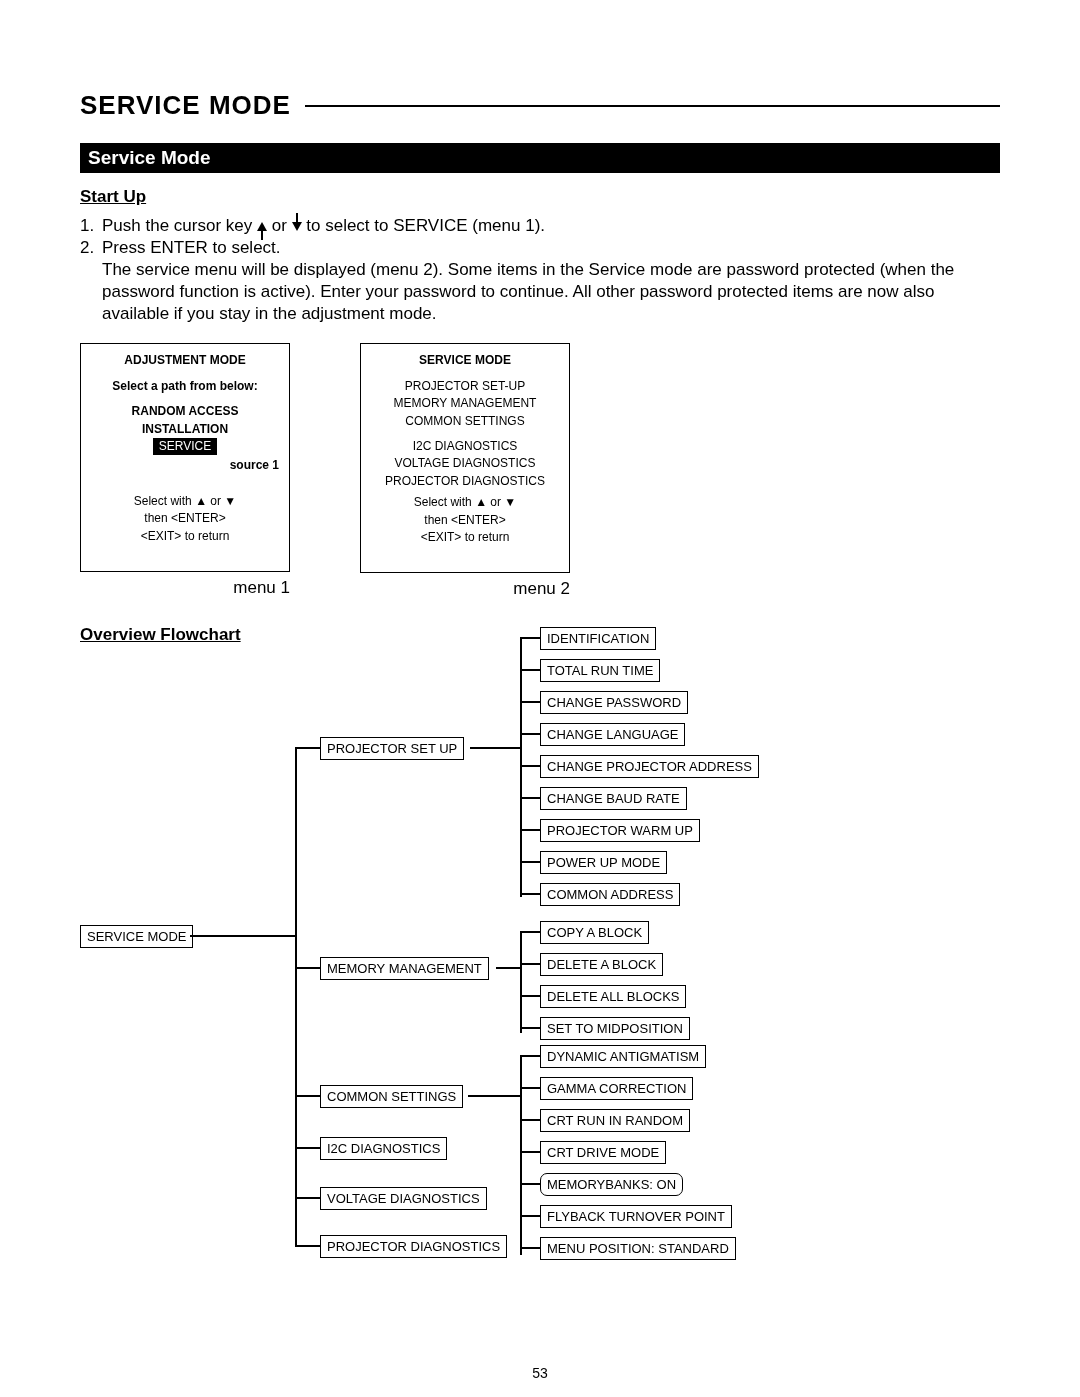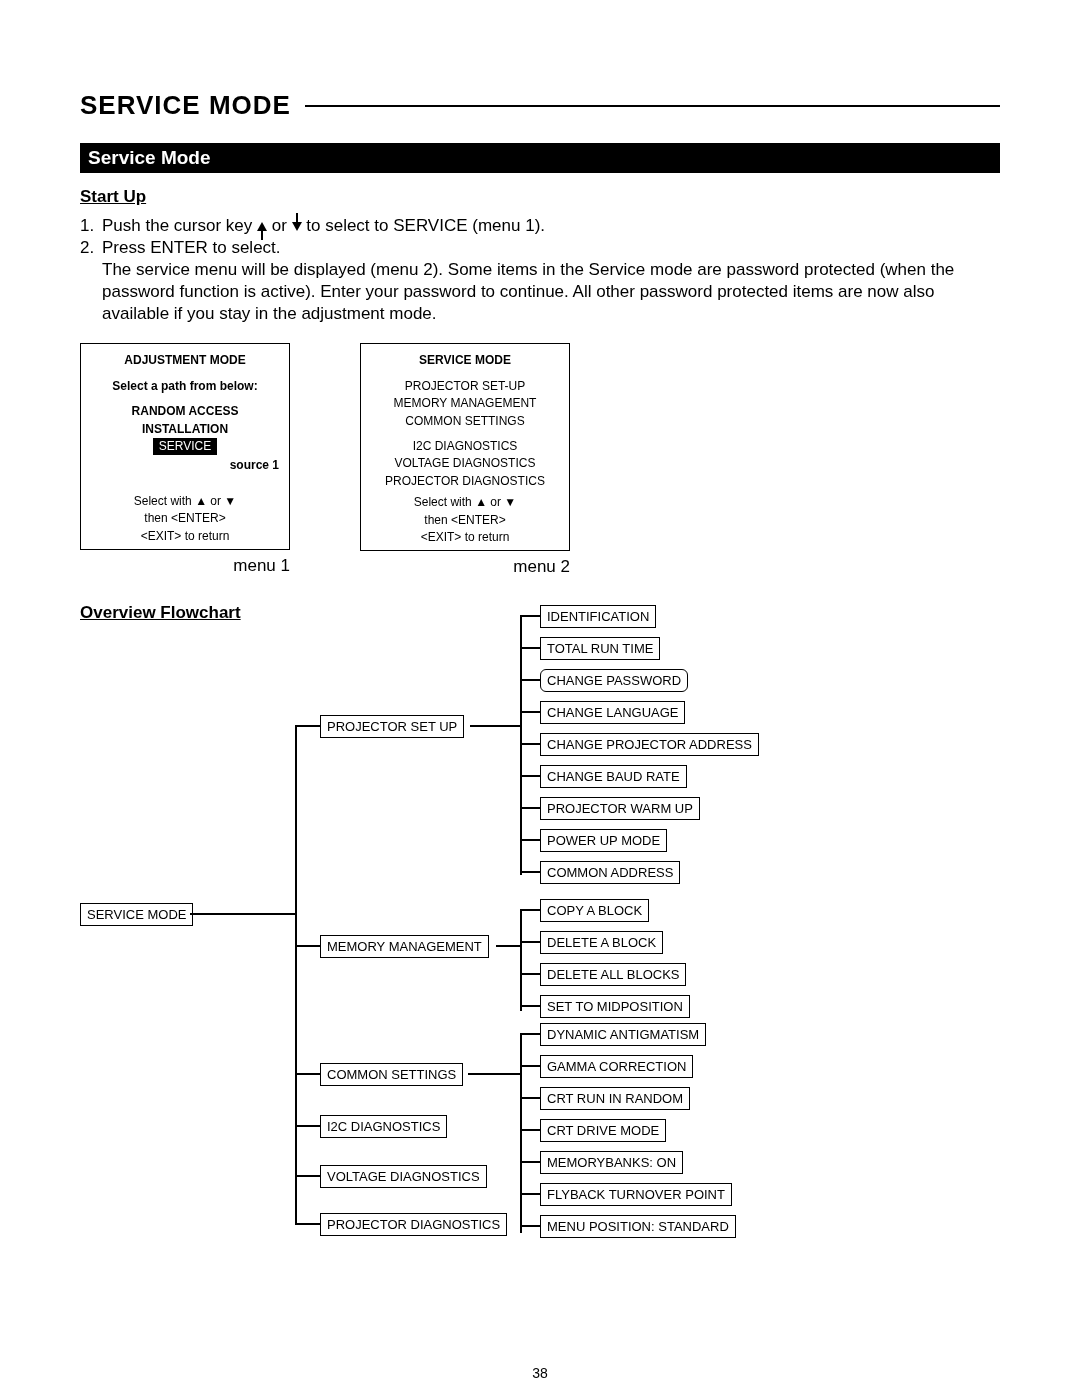--- a/index.html
+++ b/index.html
@@ -57,21 +57,21 @@
     content: ""; position: absolute; left: -1px; width: 2px; height: 9px; background: #000;
   }
   .arrow-up::after { top: 9px; }
   .arrow-down::after { top: -18px; }
 
   .menus { display: flex; gap: 70px; margin-bottom: 26px; }
   .menu-col { }
   .menu-box {
     border: 1.5px solid #000;
     width: 210px;
-    padding: 8px 10px 4px 10px;
+    padding: 8px 10px 26px 10px;
     text-align: center;
     font-size: 12px;
     line-height: 1.45;
   }
   .menu-box .mb-title { font-weight: 700; margin-bottom: 8px; }
   .mb-bold { font-weight: 700; }
   .mb-select-hint { margin-top: 18px; }
   .mb-hi {
     display: inline-block;
     background: #000; color: #fff;
@@ -207,21 +207,21 @@
   <div class="hline" style="left:440px; top:76px; width:20px;"></div>
   <div class="hline" style="left:440px; top:108px; width:20px;"></div>
   <div class="hline" style="left:440px; top:140px; width:20px;"></div>
   <div class="hline" style="left:440px; top:172px; width:20px;"></div>
   <div class="hline" style="left:440px; top:204px; width:20px;"></div>
   <div class="hline" style="left:440px; top:236px; width:20px;"></div>
   <div class="hline" style="left:440px; top:268px; width:20px;"></div>
 
   <div class="fbox" style="left:460px; top:2px;">IDENTIFICATION</div>
   <div class="fbox" style="left:460px; top:34px;">TOTAL RUN TIME</div>
-  <div class="fbox" style="left:460px; top:66px;border-radius:6px;">CHANGE PASSWORD</div>
+  <div class="fbox" style="left:460px; top:66px;">CHANGE PASSWORD</div>
   <div class="fbox" style="left:460px; top:98px;">CHANGE LANGUAGE</div>
   <div class="fbox" style="left:460px; top:130px;">CHANGE PROJECTOR ADDRESS</div>
   <div class="fbox" style="left:460px; top:162px;">CHANGE BAUD RATE</div>
   <div class="fbox" style="left:460px; top:194px;">PROJECTOR WARM UP</div>
   <div class="fbox" style="left:460px; top:226px;">POWER UP MODE</div>
   <div class="fbox" style="left:460px; top:258px;">COMMON ADDRESS</div>
 
   <div class="hline" style="left:416px; top:342px; width:24px;"></div>
   <div class="vline" style="left:440px; top:306px; height:102px;"></div>
   <div class="hline" style="left:440px; top:306px; width:20px;"></div>
@@ -241,18 +241,18 @@
   <div class="hline" style="left:440px; top:494px; width:20px;"></div>
   <div class="hline" style="left:440px; top:526px; width:20px;"></div>
   <div class="hline" style="left:440px; top:558px; width:20px;"></div>
   <div class="hline" style="left:440px; top:590px; width:20px;"></div>
   <div class="hline" style="left:440px; top:622px; width:20px;"></div>
 
   <div class="fbox" style="left:460px; top:420px;">DYNAMIC ANTIGMATISM</div>
   <div class="fbox" style="left:460px; top:452px;">GAMMA CORRECTION</div>
   <div class="fbox" style="left:460px; top:484px;">CRT RUN IN RANDOM</div>
   <div class="fbox" style="left:460px; top:516px;">CRT DRIVE MODE</div>
-  <div class="fbox" style="left:460px; top:548px;">MEMORYBANKS: ON</div>
+  <div class="fbox" style="left:460px; top:548px;border-radius:7px;">MEMORYBANKS: ON</div>
   <div class="fbox" style="left:460px; top:580px;">FLYBACK TURNOVER POINT</div>
   <div class="fbox" style="left:460px; top:612px;">MENU POSITION: STANDARD</div>
 </div>
 
-<div class="page-num">38</div>
+<div class="page-num">53</div>
 
 </body></html>

